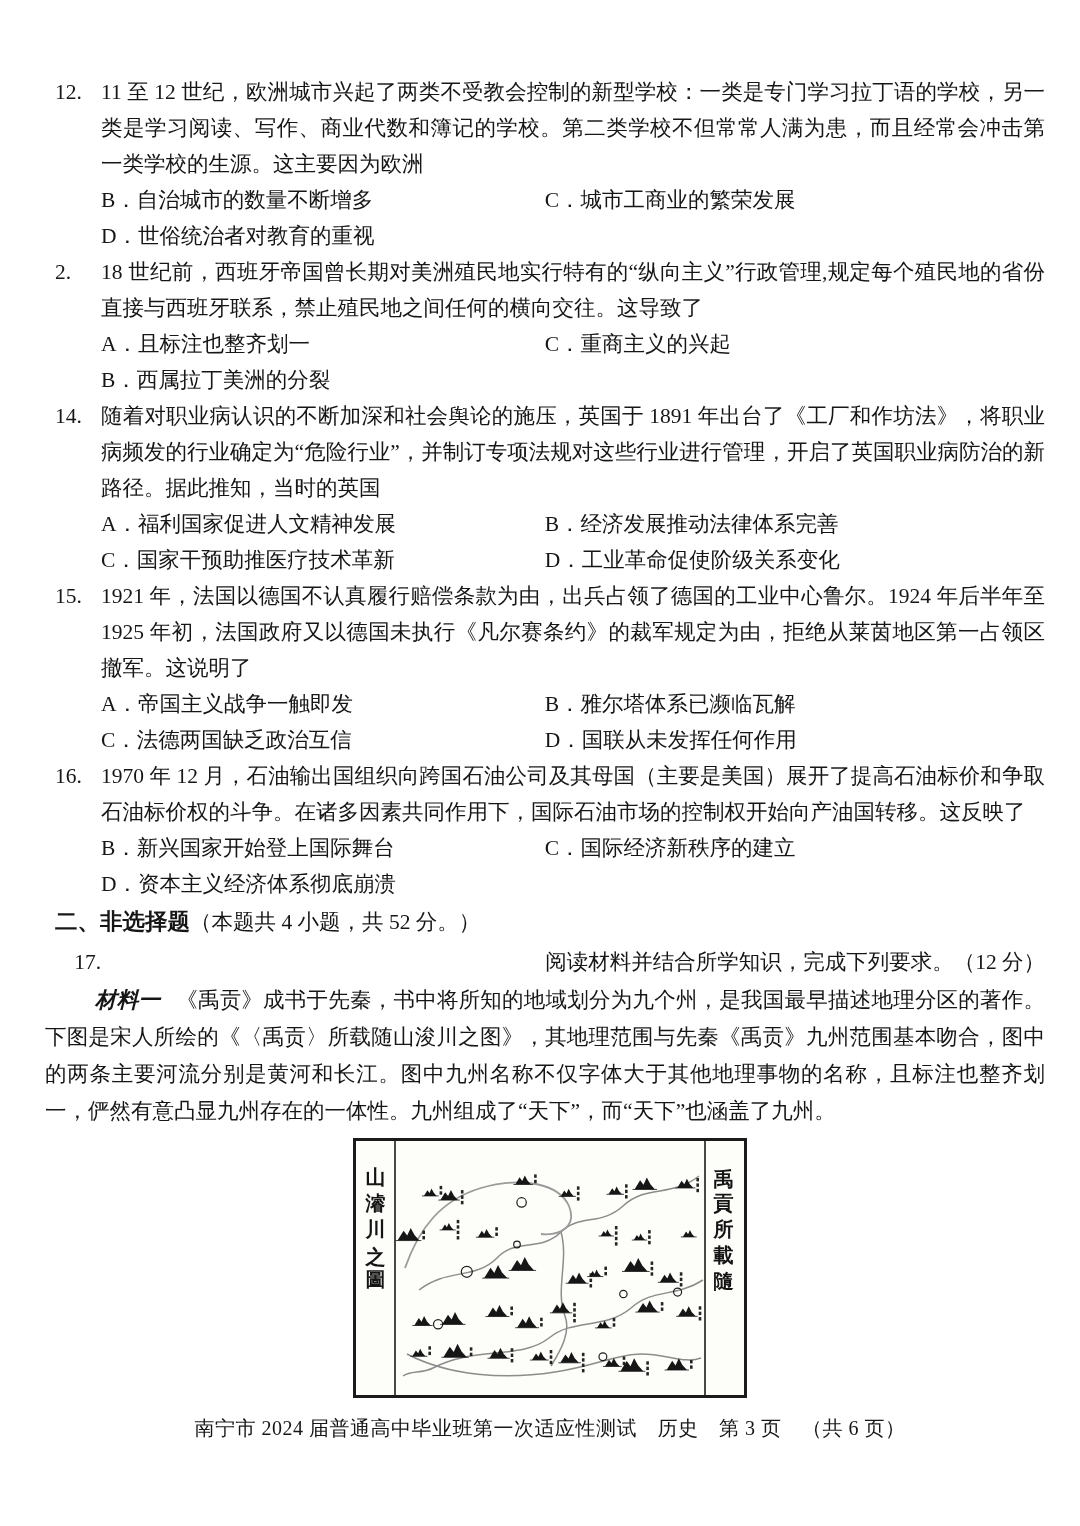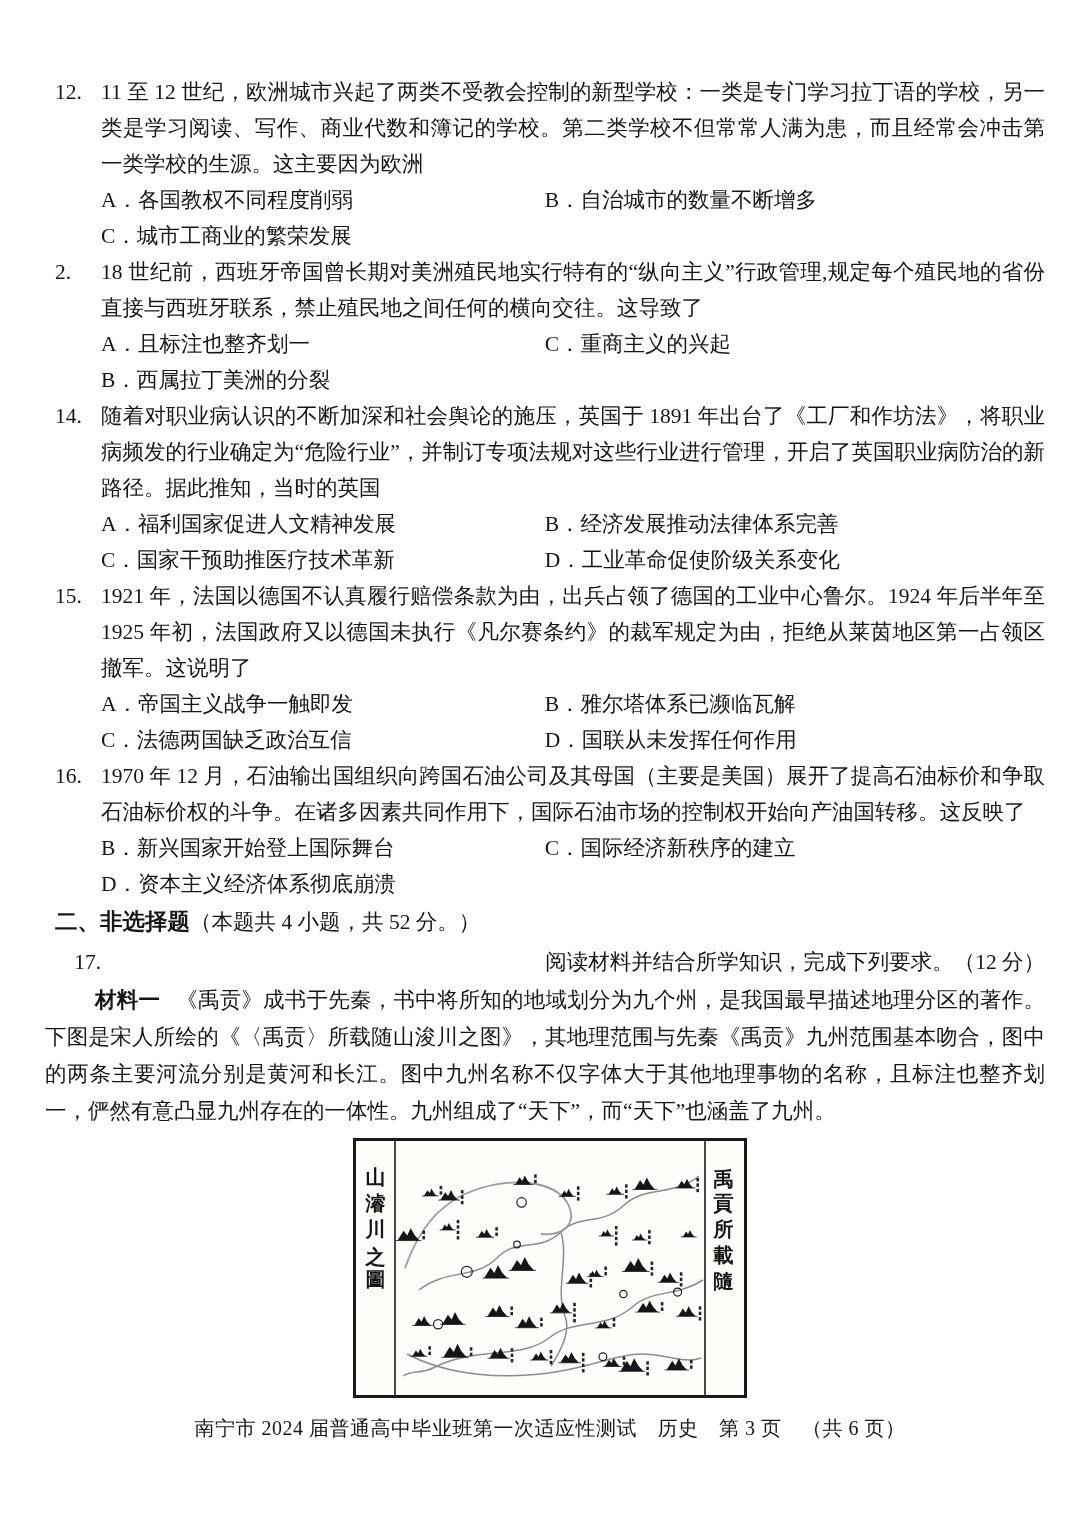--- a/index.html
+++ b/index.html
@@ -26,21 +26,21 @@
   .opt { line-height: 36px; white-space: nowrap; overflow: hidden; }
   
   .section-head { font-size: 21.5px; line-height: 40px; }
   .section-title { font-weight: bold; font-size: 22.5px; }
   .q17 { display: flex; font-size: 21.5px; line-height: 40px; text-align: right; }
   .material {
     margin: 0 0 0 -10px;
     font-size: 21.5px; line-height: 37px;
     text-align: justify; text-indent: 50px;
   }
-  .material-label { font-weight: bold; margin-right: 16px; }
+  .material-label { font-weight: bold; margin-right: 16px; font-style: italic; }
   
   .map-wrap { display: flex; justify-content: center; margin-top: 8px; }
   .map { position: relative; width: 394px; height: 260px; background: #fdfdfa; }
   .map svg { position: absolute; left: 0; top: 0; }
   .map-col {
     position: absolute; top: 13px;
     writing-mode: vertical-rl; text-orientation: upright;
     font-size: 20px; letter-spacing: 26px;
     font-weight: 700; color: #141414;
     height: 245px; overflow: hidden;
@@ -57,23 +57,23 @@
 </head>
 <body>
 
 <div class="page">
 
   <div class="question">
     <span class="q-num">12.</span>
     <div class="q-body">
       <div class="q-stem">11 至 12 世纪，欧洲城市兴起了两类不受教会控制的新型学校：一类是专门学习拉丁语的学校，另一类是学习阅读、写作、商业代数和簿记的学校。第二类学校不但常常人满为患，而且经常会冲击第一类学校的生源。这主要因为欧洲</div>
       <div class="q-options">
-        <div class="opt">A．各国教权不同程度削弱</div>
         <div class="opt">B．自治城市的数量不断增多</div>
         <div class="opt">C．城市工商业的繁荣发展</div>
+        <div class="opt">D．世俗统治者对教育的重视</div>
       </div>
     </div>
   </div>
 
   <div class="question">
     <span class="q-num">2.</span>
     <div class="q-body">
       <div class="q-stem">18 世纪前，西班牙帝国曾长期对美洲殖民地实行特有的“纵向主义”行政管理,规定每个殖民地的省份直接与西班牙联系，禁止殖民地之间任何的横向交往。这导致了</div>
       <div class="q-options">
         <div class="opt">A．且标注也整齐划一</div>

